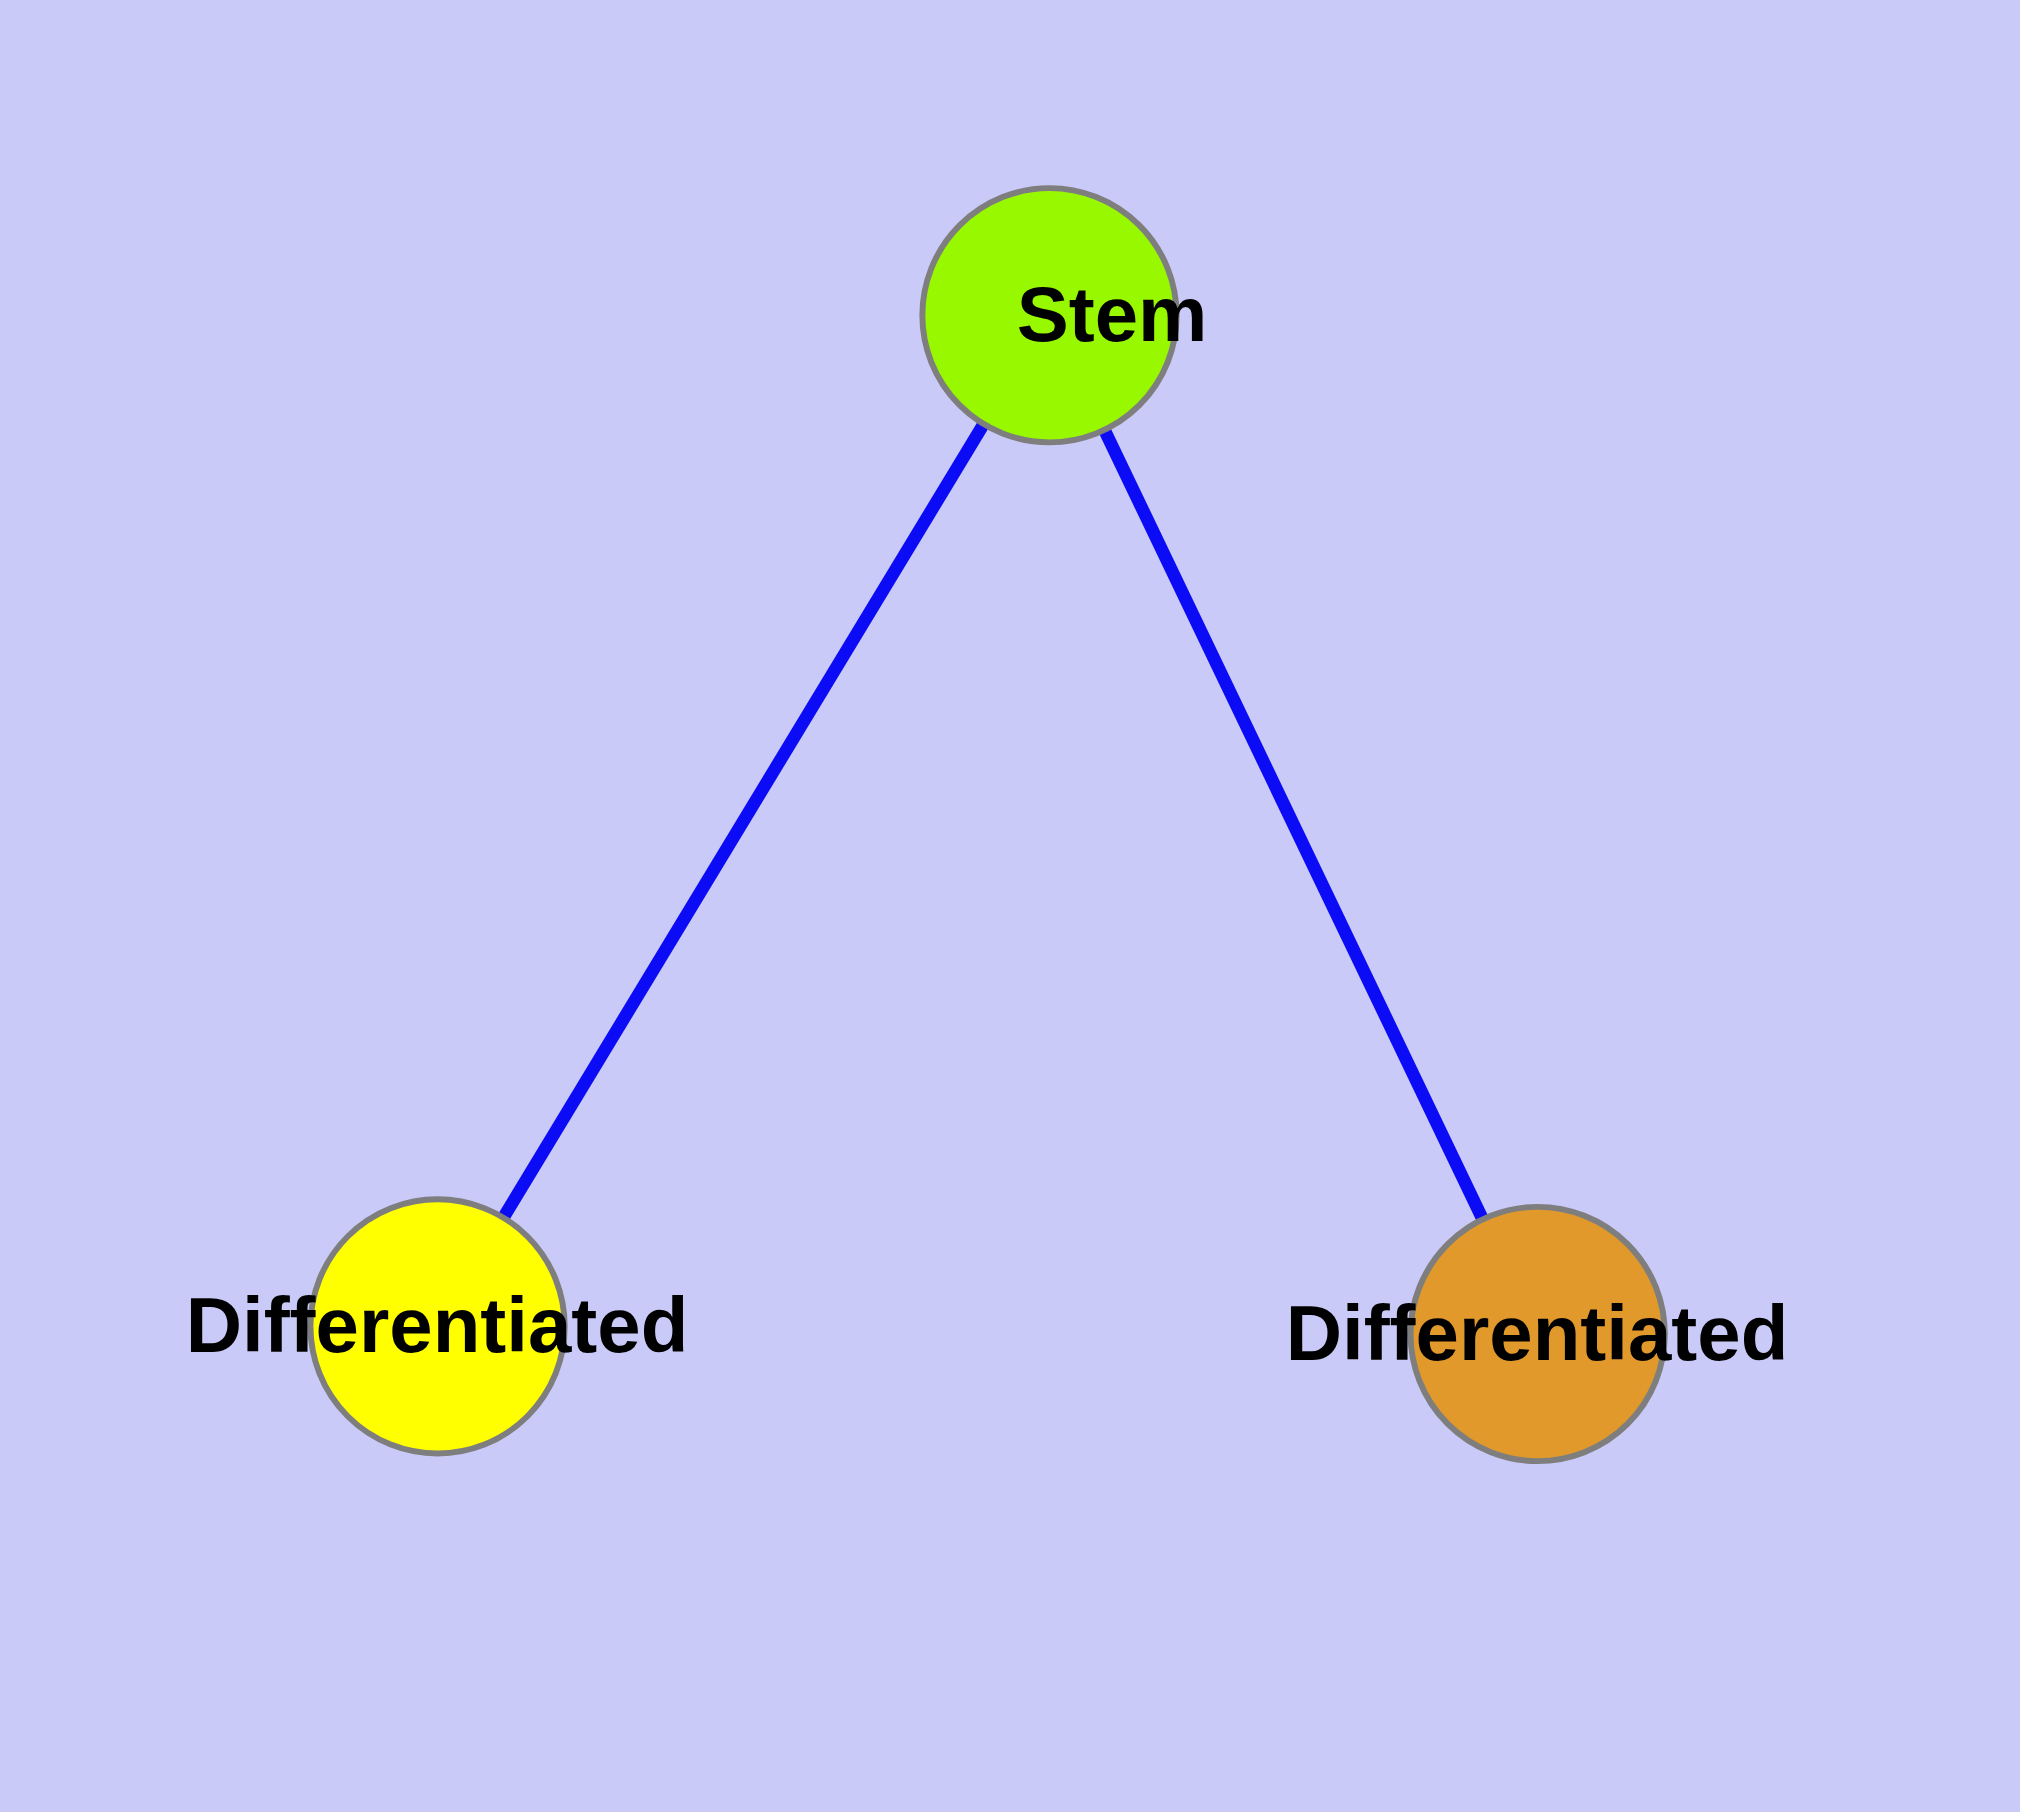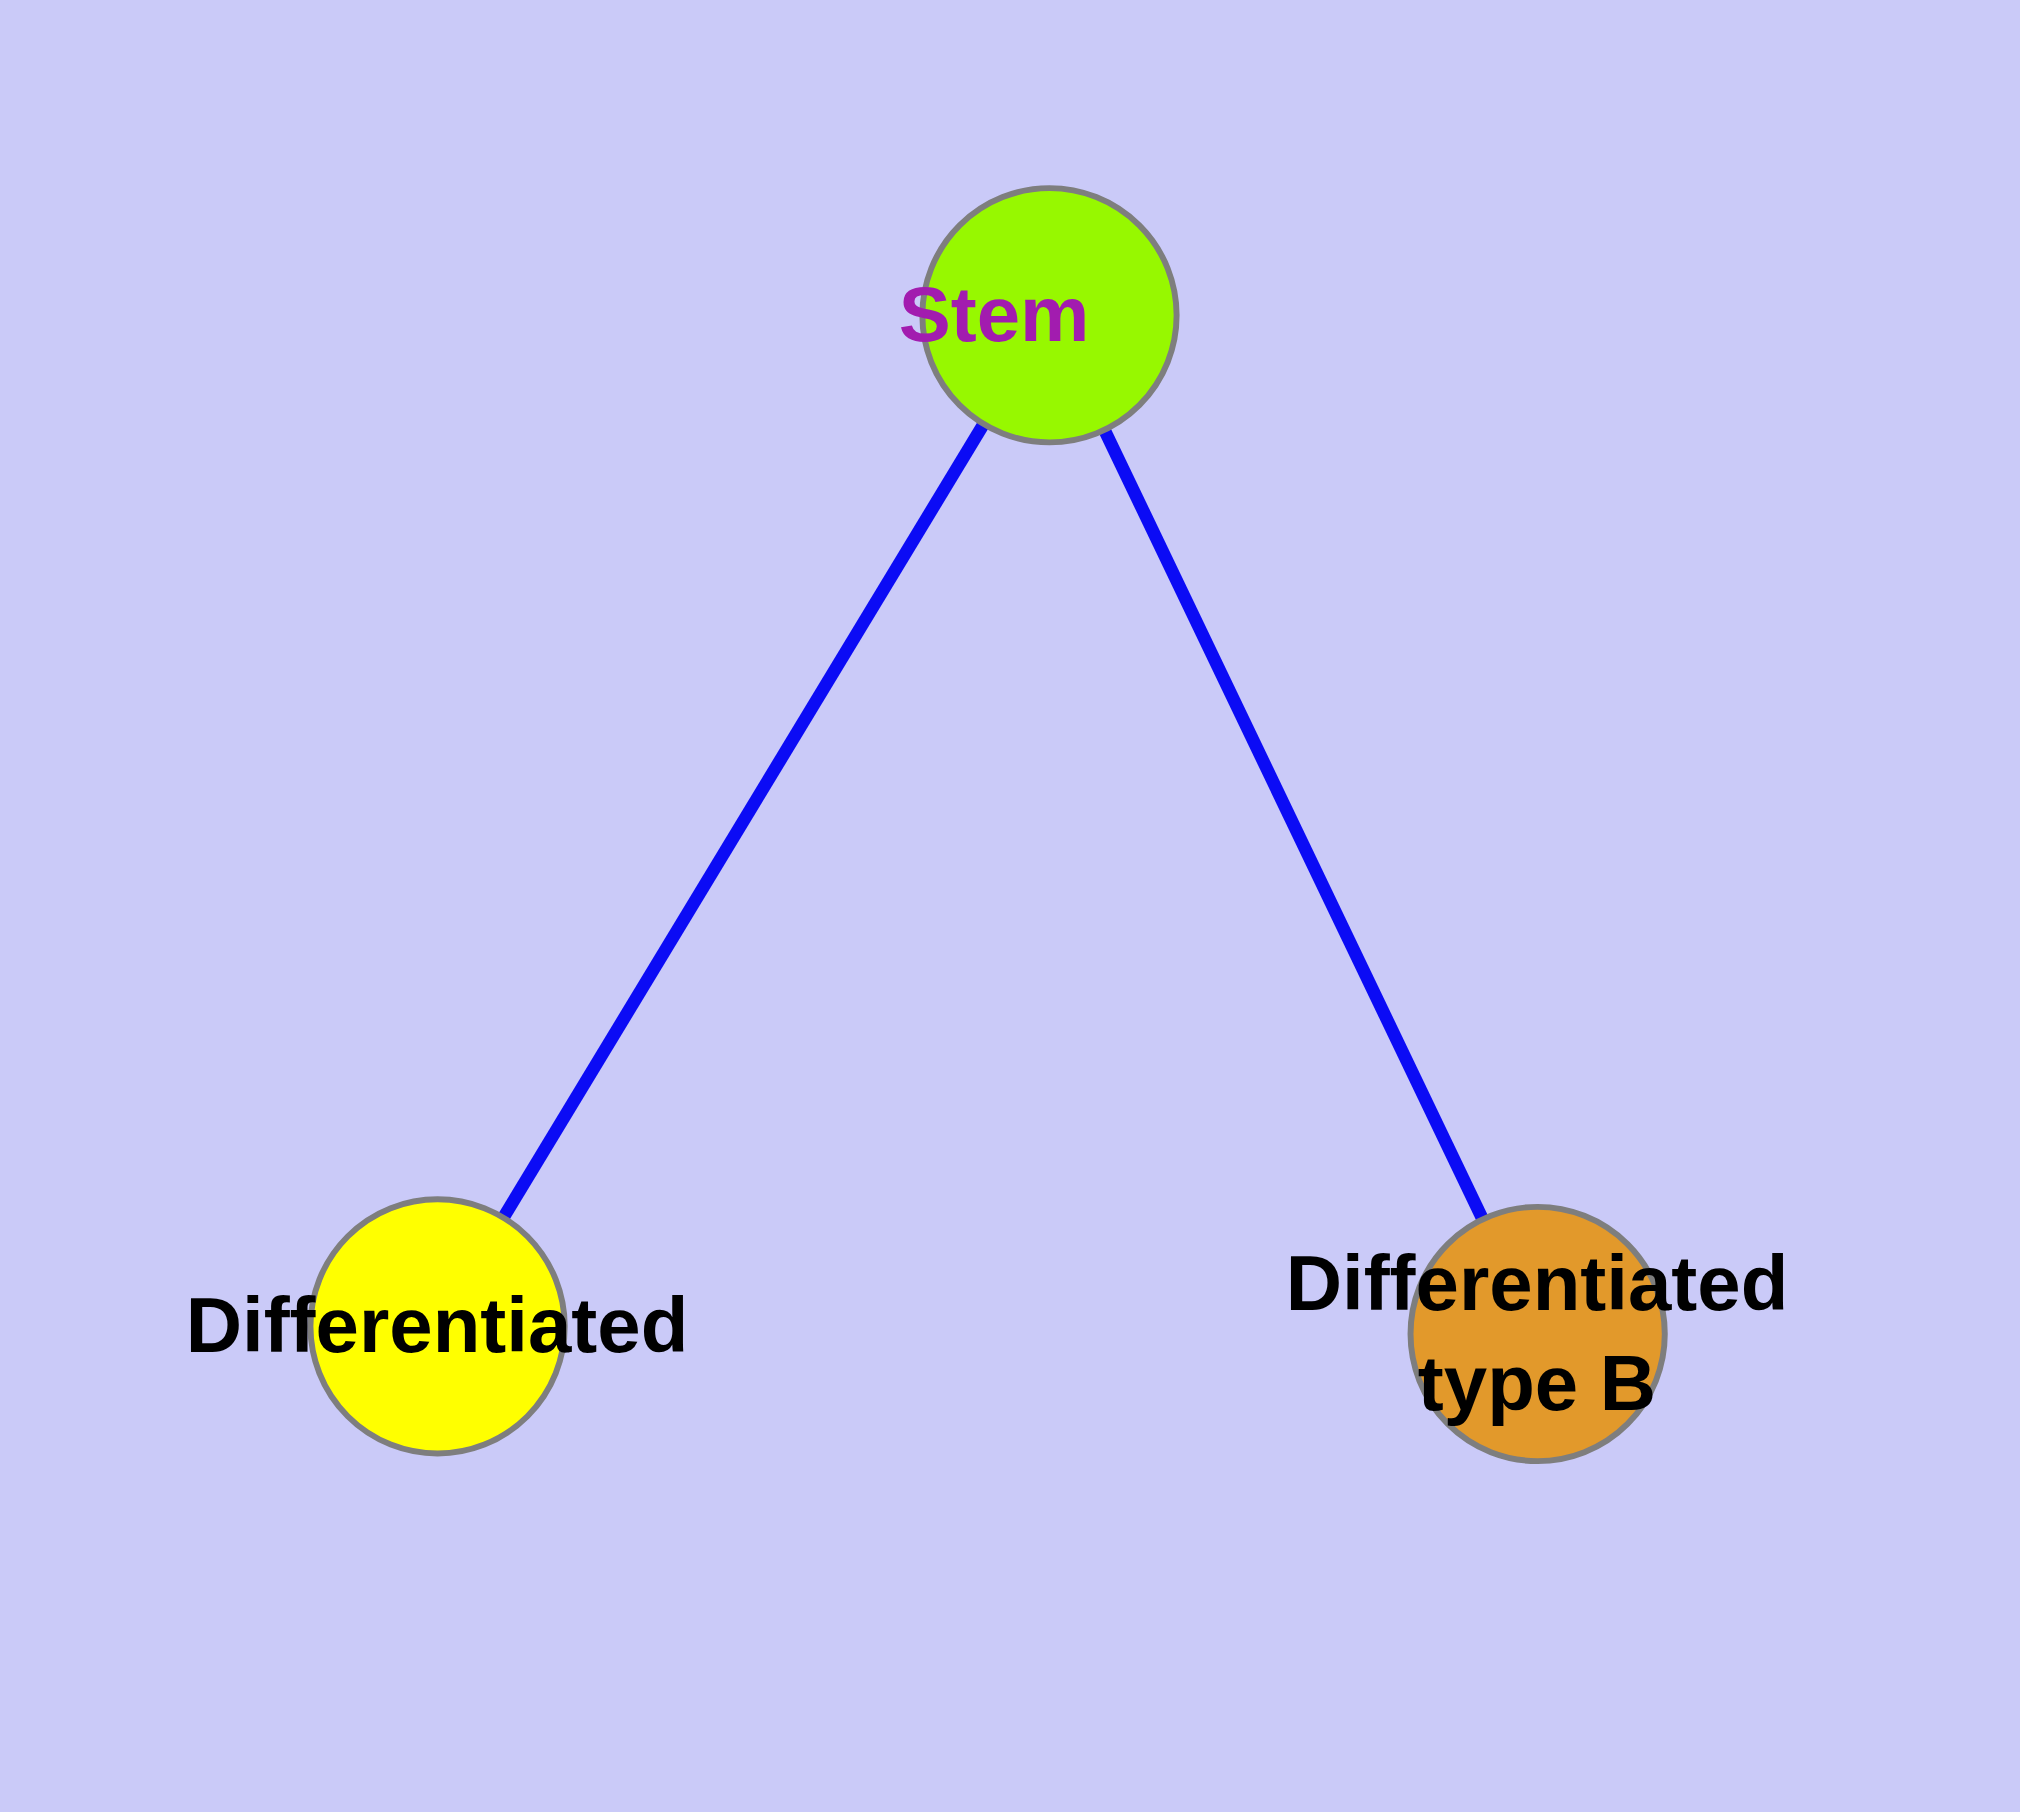--- a/index.html
+++ b/index.html
@@ -43,27 +43,26 @@
 <div class="canvas" style="background: rgb(202, 202, 248);">
 
   <svg class="graph-svg" viewBox="0 0 2384 2138">
     <line class="edge" x1="1238" y1="372" x2="516" y2="1565" stroke="#0B0BF5" stroke-width="15"></line>
     <line class="edge" x1="1238" y1="372" x2="1814" y2="1574" stroke="#0B0BF5" stroke-width="15"></line>
     <circle class="node" cx="1238" cy="372" r="150" fill="#97F800" stroke="#7E7E7E" stroke-width="7"></circle>
     <circle class="node" cx="516" cy="1565" r="150" fill="#FFFF00" stroke="#7E7E7E" stroke-width="7"></circle>
     <circle class="node" cx="1814" cy="1574" r="150" fill="#E2992B" stroke="#7E7E7E" stroke-width="7"></circle>
   </svg>
 
-  <div class="node-label" style="left: 994px; top: 315px; color: #a21caf;">
+  <div class="node-label" style="left: 1112px; top: 315px; color: #000000;">
     <span>Stem</span>
   </div>
 
   <div class="node-label" style="left: 437px; top: 1326px; color: rgb(0, 0, 0);">
     <span>Differentiated</span>
   </div>
 
   <div class="node-label" style="left: 1537px; top: 1334px; color: rgb(0, 0, 0);">
     <span>Differentiated</span>
-    <span>type B</span>
   </div>
 
 </div>
 
 
 </body></html>

